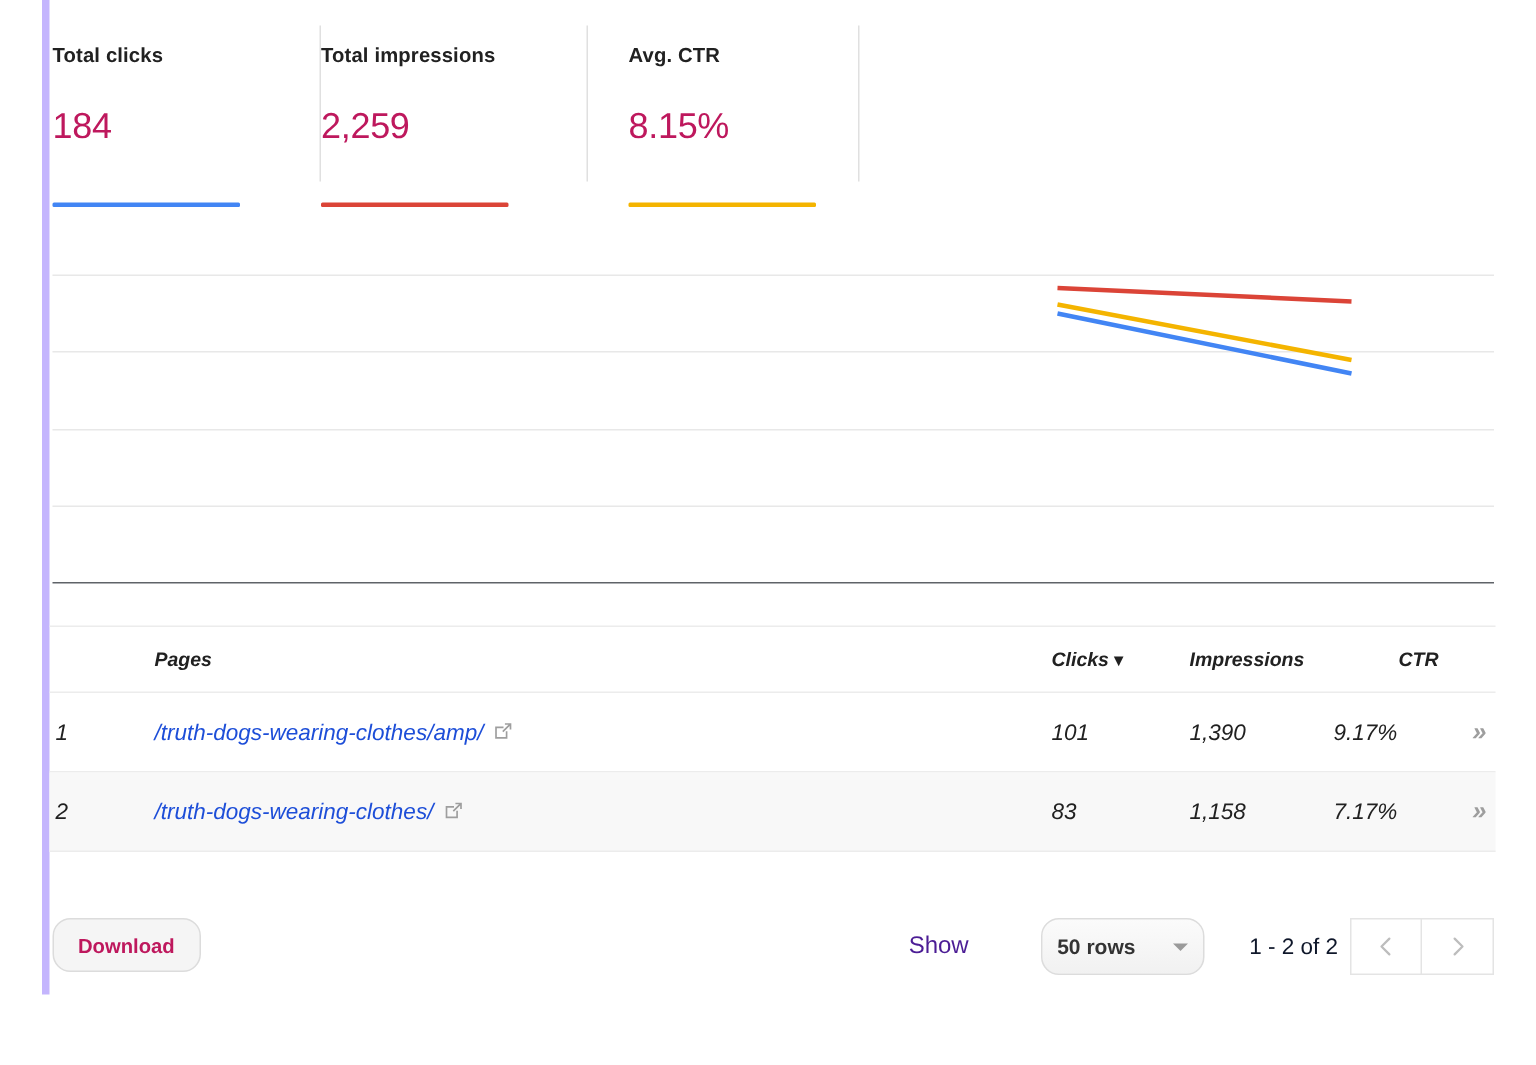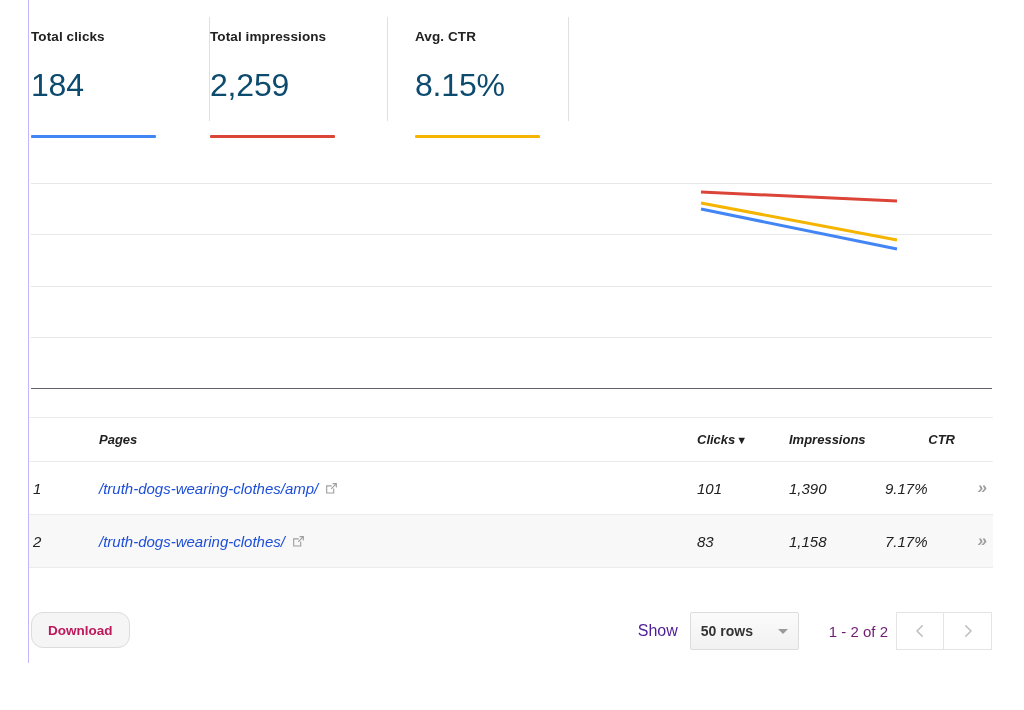--- a/index.html
+++ b/index.html
@@ -19,21 +19,21 @@
     background: #fff;
   }
 
   
   .card {
     position: absolute;
     left: 28px;
     top: 0;
     width: 964px;
     height: 663px;
-    border-left: 1px solid #c4b5fd;
+    border-left: 5px solid #c4b5fd;
     box-sizing: border-box;
     background: #fff;
     padding-left: 38px;
   }
 
   
   .metrics {
     position: absolute;
     left: 0;
     top: 0;
@@ -48,23 +48,23 @@
   }
   .metric .m-label {
     font-size: 13.5px;
     font-weight: bold;
     color: #212121;
     letter-spacing: .1px;
     line-height: 16px;
     margin-top: 12px;
   }
   .metric .m-value {
-    font-size: 32px;
+    font-size: 24px;
     font-weight: 400;
-    color: #0c4a6e;
+    color: #be185d;
     line-height: 32px;
     margin-top: 24px;
     letter-spacing: -.2px;
   }
   .metric .m-underline {
     position: absolute;
     left: 0;
     top: 118px;
     height: 3px;
     width: 125px;
@@ -201,43 +201,44 @@
   }
   .show-label {
     font-size: 16px;
     color: #4c1d95;
     margin-right: 12px;
   }
   .rows-select {
     width: 109px;
     height: 38px;
     border: 1px solid #dcdcdc;
-    border-radius: 2px;
+    border-radius: 12px;
     background: linear-gradient(#fbfbfb, #f1f1f1);
     display: flex;
     align-items: center;
     padding: 0 10px;
     box-sizing: border-box;
     cursor: pointer;
+    margin-left: 36px;
   }
   .rows-select .rs-text {
     font-size: 14px;
     font-weight: bold;
     color: #333;
     flex: 1 1 auto;
   }
   .tri-down {
     width: 0; height: 0;
     border-left: 5px solid transparent;
     border-right: 5px solid transparent;
     border-top: 5px solid #9a9a9a;
   }
   .range-text {
     font-size: 15px;
-    color: #701a75;
+    color: #0f172a;
     margin-left: 30px;
     margin-right: 8px;
     white-space: nowrap;
   }
   .nav-btn {
     width: 48px;
     height: 38px;
     border: 1px solid #e4e4e4;
     background: #fff;
     display: flex;

